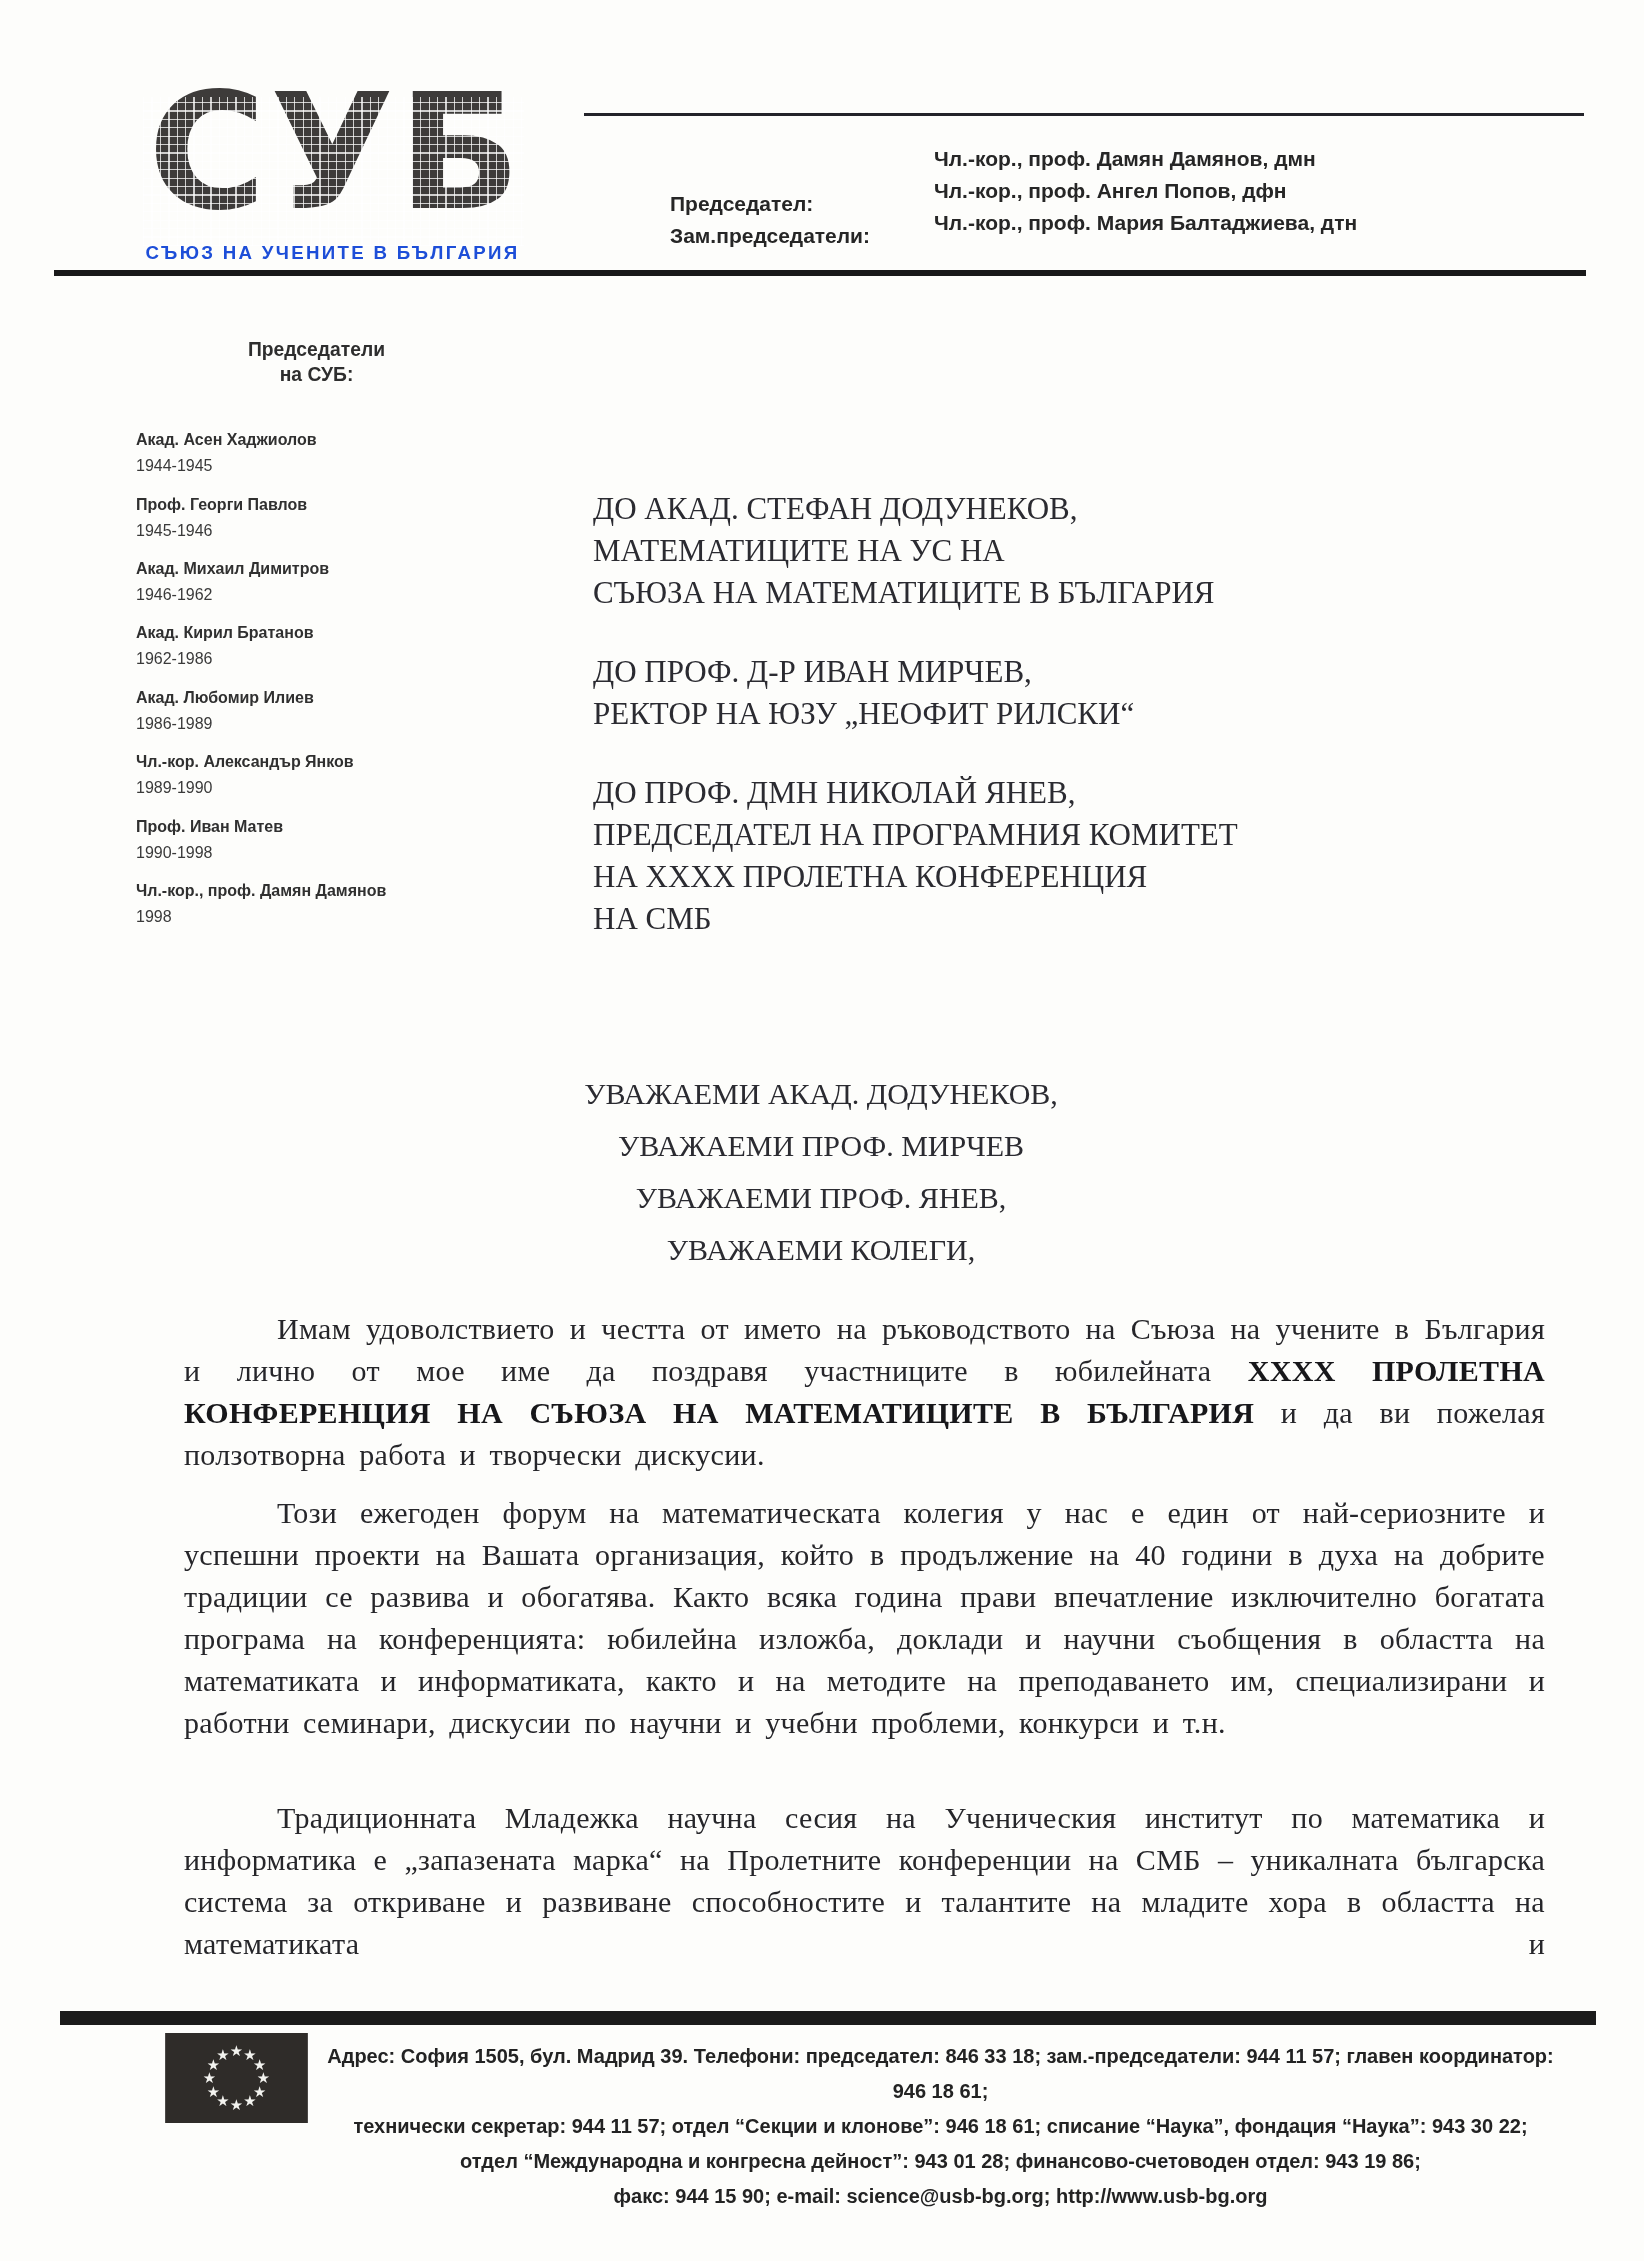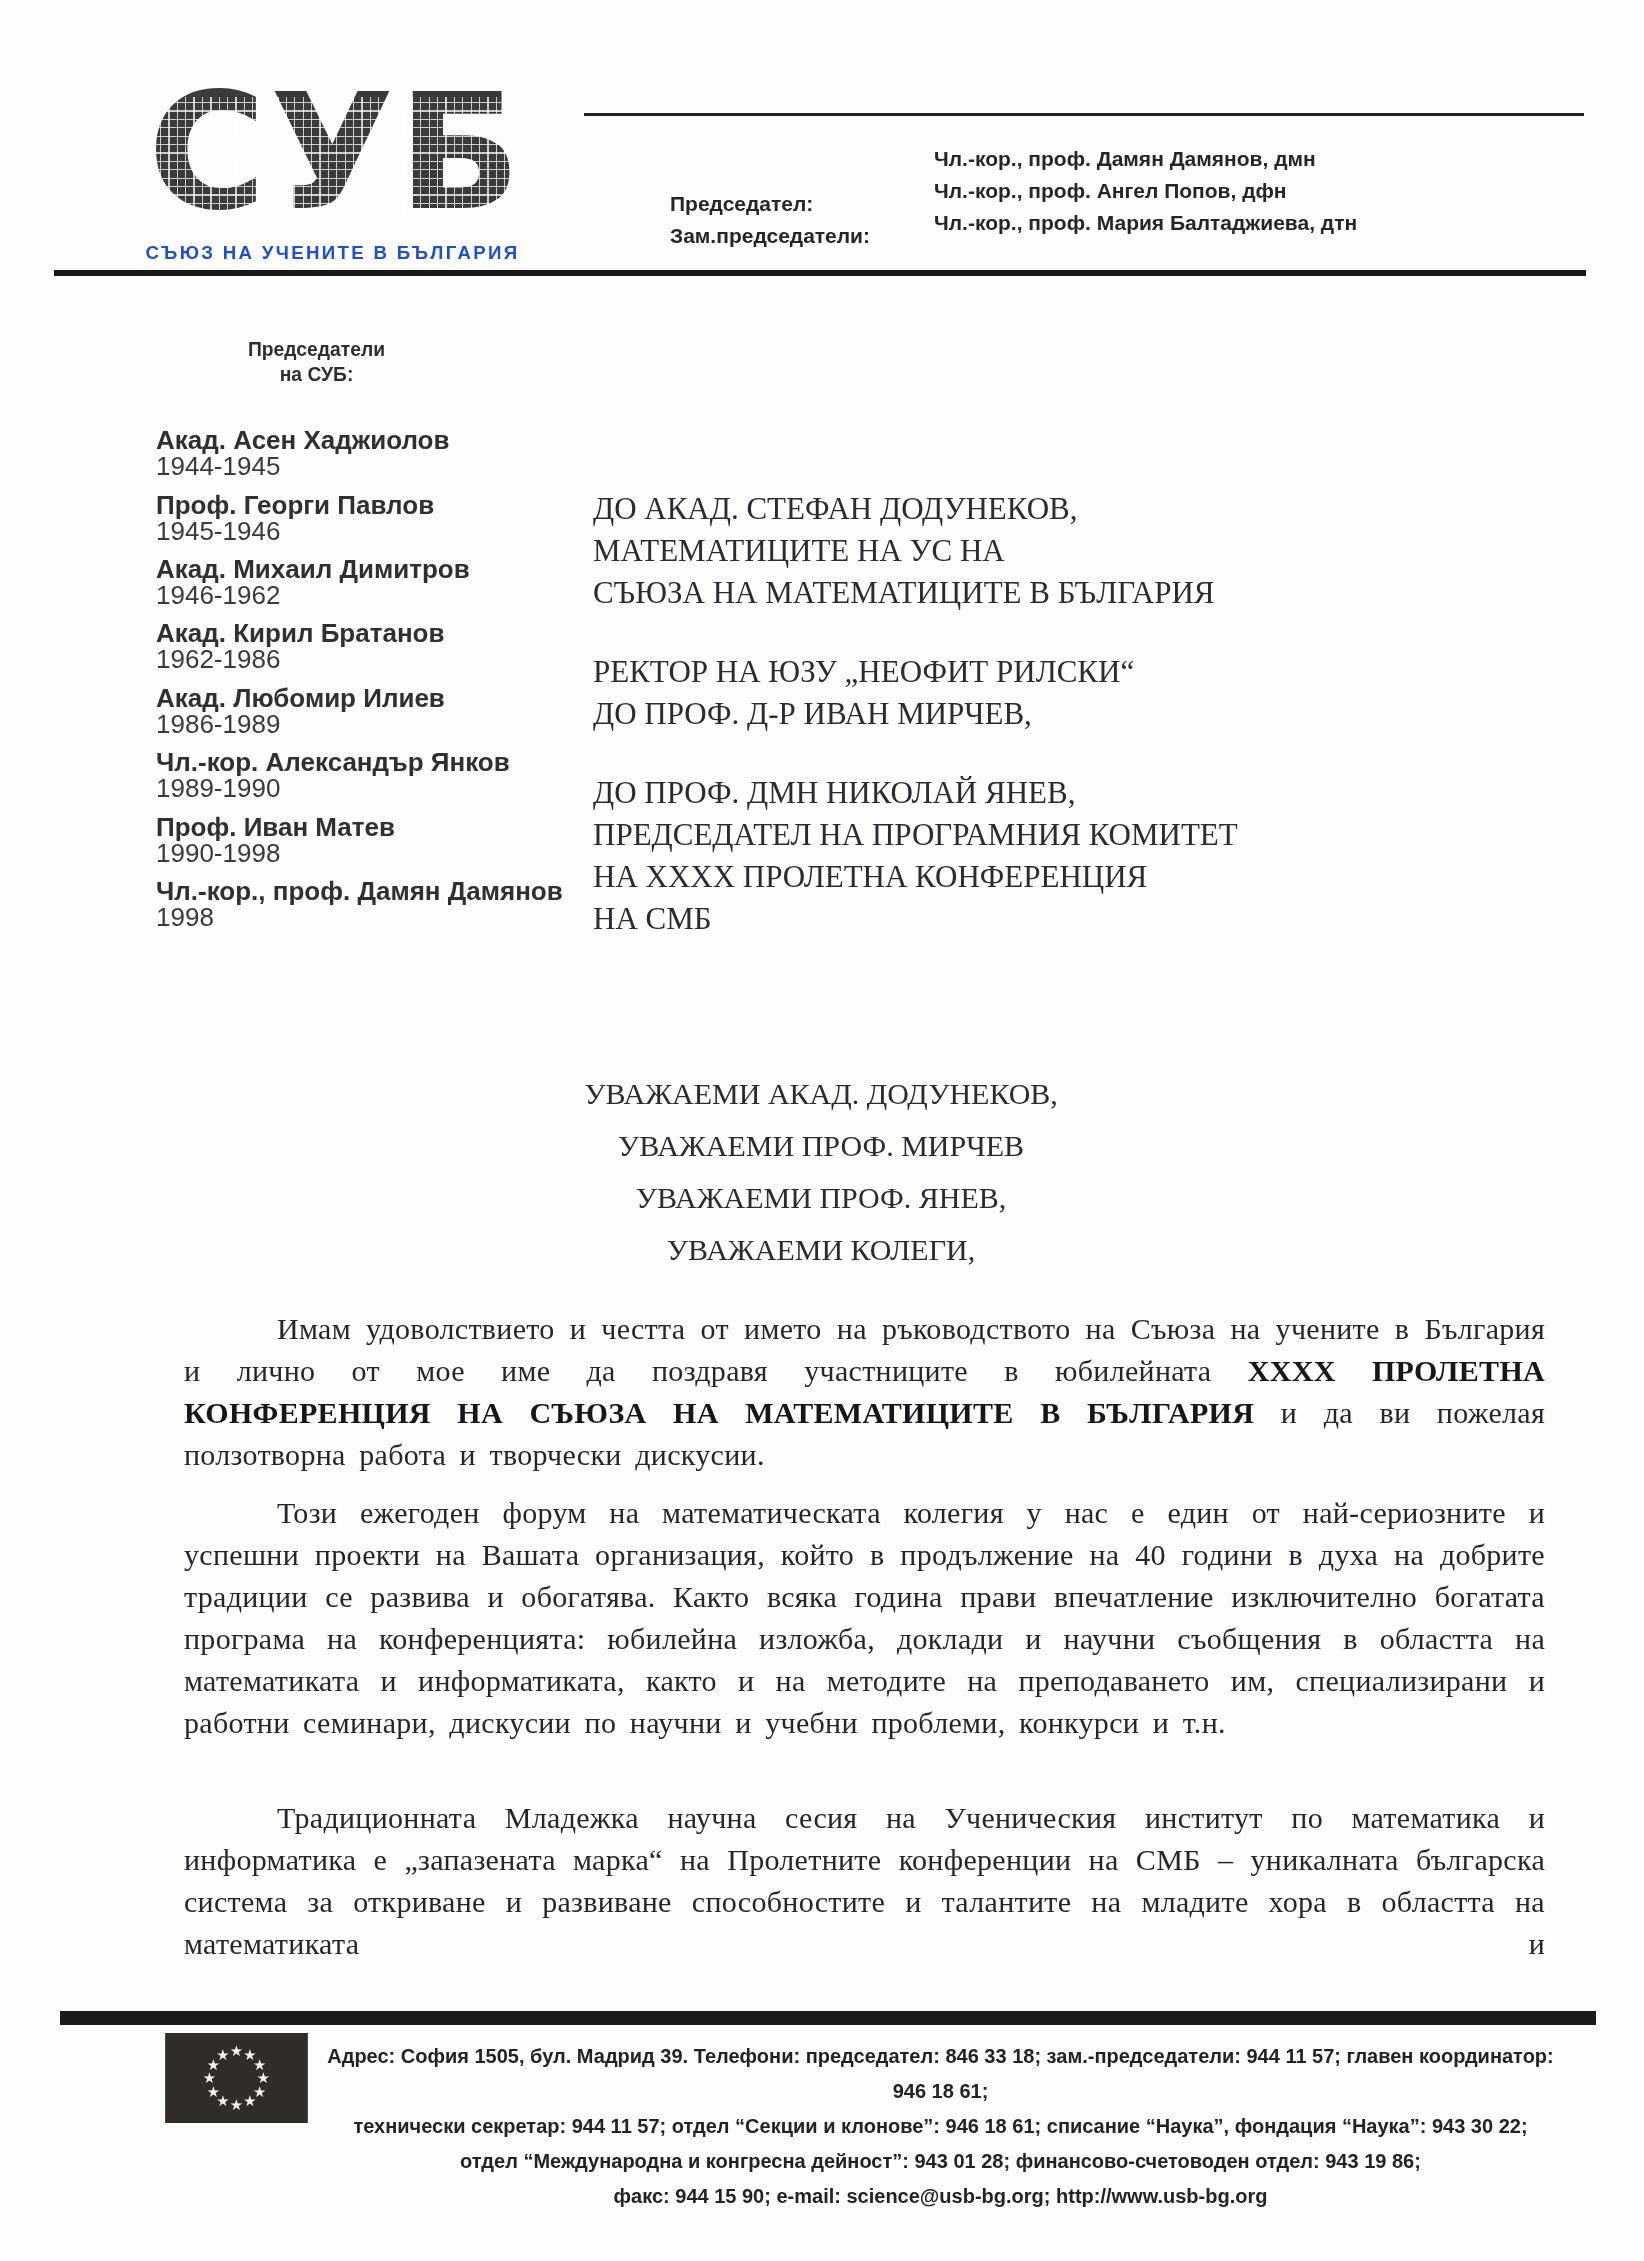--- a/index.html
+++ b/index.html
@@ -21,21 +21,21 @@
              font-weight:bold;font-size:18.7px;letter-spacing:2.3px;color:#1d4ed8;white-space:nowrap;}
 
   .head-rows{position:absolute;left:670px;top:147px;width:915px;font-weight:bold;font-size:21px;color:#262626;}
   .head-row{position:relative;height:32px;}
   .head-row .lbl{position:absolute;left:0;top:0;margin-top:45px;}
   .head-row .val{position:absolute;left:264px;top:0;white-space:nowrap;}
 
   
   .sb-heading{position:absolute;left:136px;top:338px;width:361px;text-align:center;
               font-weight:bold;font-size:19.3px;line-height:24.5px;color:#2e2e2e;}
-  .sb-item{position:absolute;left:136px;width:412px;font-size:26px;color:#3a3a3a;margin-left:20px;}
+  .sb-item{position:absolute;left:136px;width:412px;font-size:16px;color:#3a3a3a;}
   .sb-item .nm{font-weight:bold;color:#303030;display:block;line-height:26px;}
   .sb-item .yr{display:block;line-height:26px;}
 
   
   .serif{font-family:"Liberation Serif","DejaVu Serif",serif;}
   .rcpt{position:absolute;left:593px;width:1005px;font-size:31px;line-height:42px;
         color:#2b2b31;white-space:nowrap;}
   .salutation{position:absolute;left:412px;top:1068px;width:818px;text-align:center;
               font-size:30px;line-height:52px;color:#2b2b31;}
   .bodyp{position:absolute;left:184px;width:1361px;font-size:30px;line-height:42px;
@@ -115,22 +115,22 @@
     <span class="nm">Чл.-кор., проф. Дамян Дамянов</span>
     <span class="yr">1998</span>
   </div>
 
   <div class="rcpt serif" style="top:488px">
     <div>ДО АКАД. СТЕФАН ДОДУНЕКОВ,</div>
     <div>МАТЕМАТИЦИТЕ НА УС НА</div>
     <div>СЪЮЗА НА МАТЕМАТИЦИТЕ В БЪЛГАРИЯ</div>
   </div>
   <div class="rcpt serif" style="top:651px">
+    <div>ДО ПРОФ. Д-Р ИВАН МИРЧЕВ,</div>
     <div>РЕКТОР НА ЮЗУ „НЕОФИТ РИЛСКИ“</div>
-    <div>ДО ПРОФ. Д-Р ИВАН МИРЧЕВ,</div>
   </div>
   <div class="rcpt serif" style="top:772px">
     <div>ДО ПРОФ. ДМН НИКОЛАЙ ЯНЕВ,</div>
     <div>ПРЕДСЕДАТЕЛ НА ПРОГРАМНИЯ КОМИТЕТ</div>
     <div>НА ХХХХ ПРОЛЕТНА КОНФЕРЕНЦИЯ</div>
     <div>НА СМБ</div>
   </div>
 
   <div class="salutation serif">
     <div>УВАЖАЕМИ АКАД. ДОДУНЕКОВ,</div>

